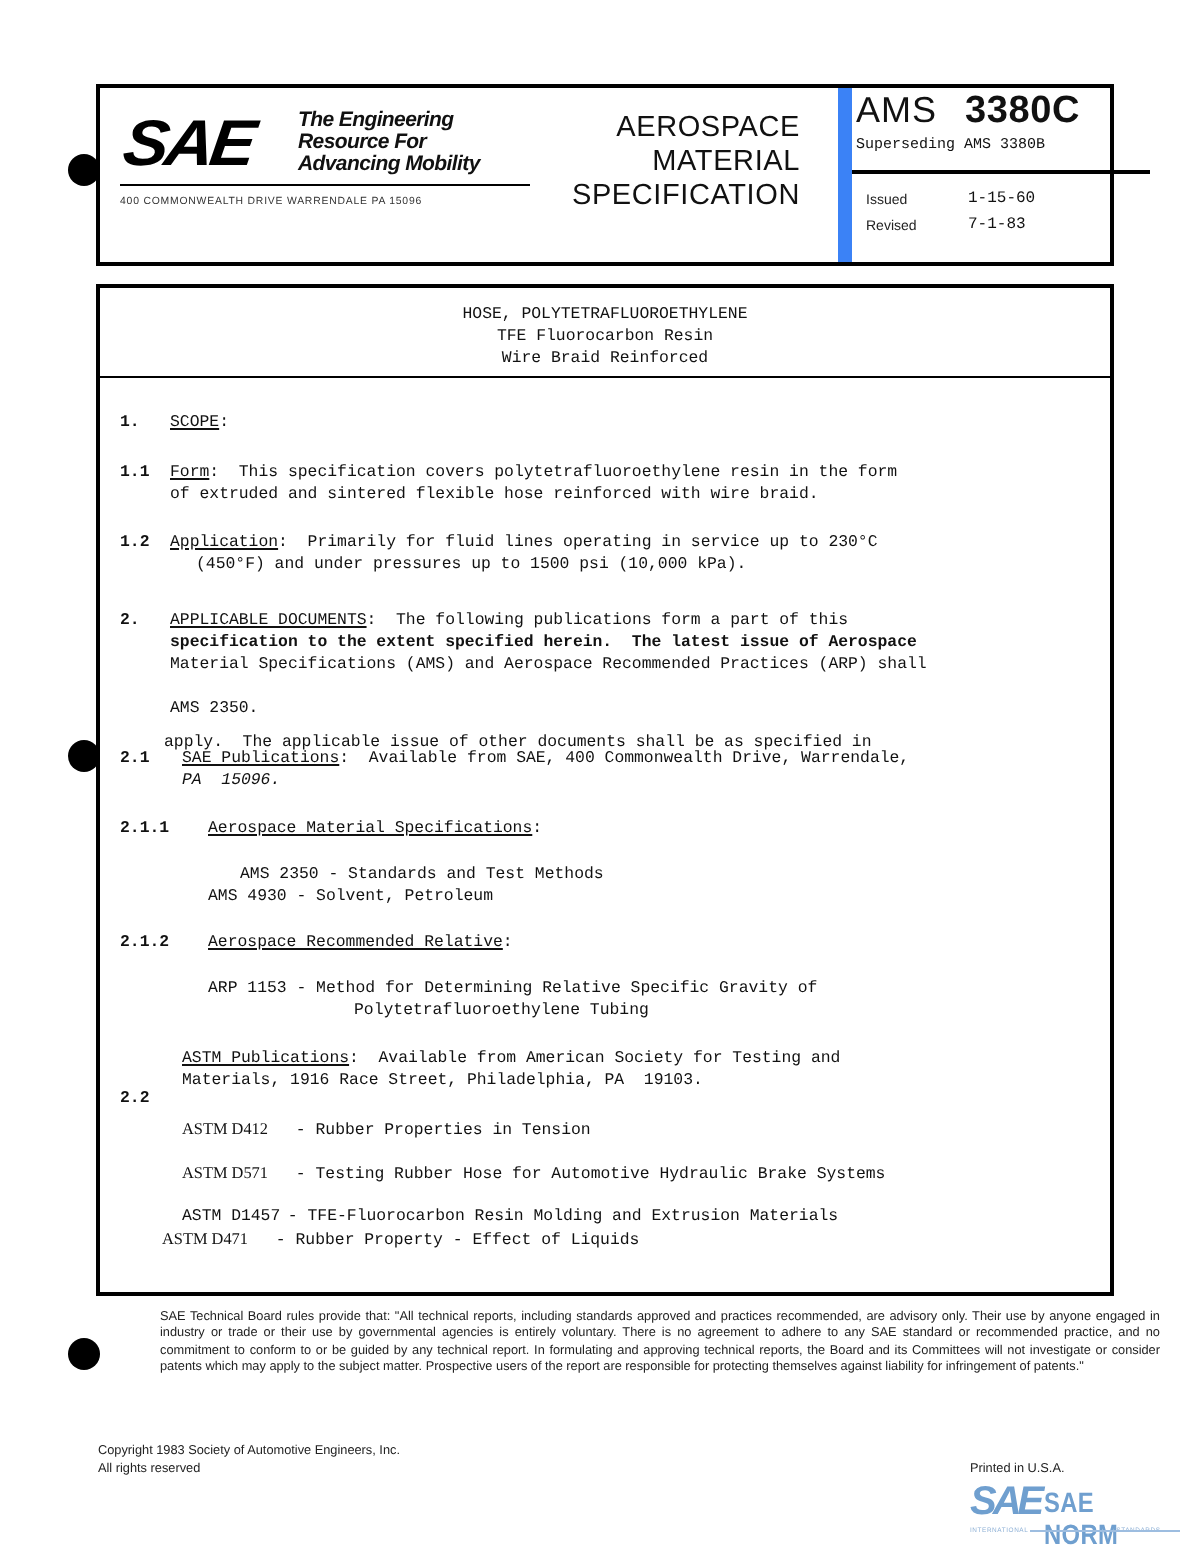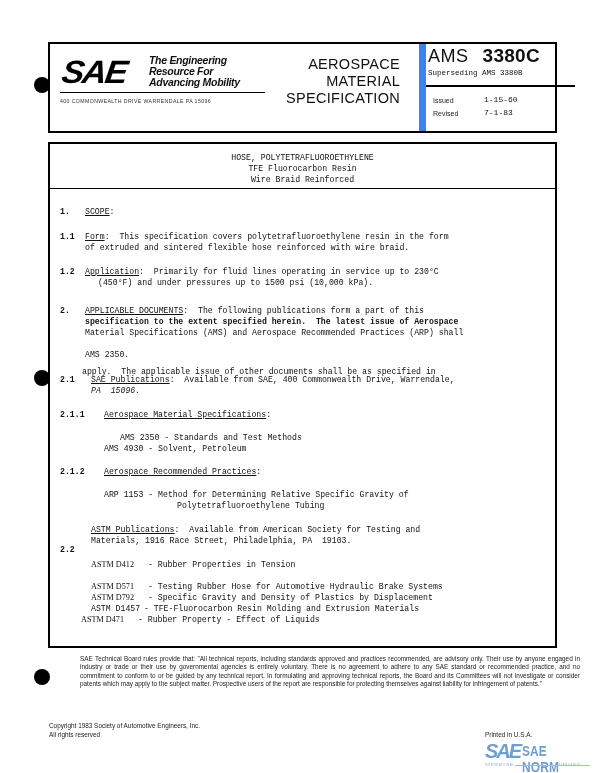--- a/index.html
+++ b/index.html
@@ -186,32 +186,31 @@
   <div class="num" style="left:10px; top:230px;">2.1</div>
   <div class="line" style="left:41px; top:230px;"><span class="heading">SAE Publications</span><span>:  Available from SAE, 400 Commonwealth Drive, Warrendale,</span></div>
   <div class="line" style="left:41px; top:241px;font-style:italic;">PA  15096.</div>
 
   <div class="num" style="left:10px; top:265px;">2.1.1</div>
   <div class="line" style="left:54px; top:265px;"><span class="heading">Aerospace Material Specifications</span><span>:</span></div>
   <div class="ref-row" style="left:70px; top:288px;"><span>AMS 2350</span> <span>- Standards and Test Methods</span></div>
   <div class="ref-row" style="left:54px; top:299px;"><span>AMS 4930</span> <span>- Solvent, Petroleum</span></div>
 
   <div class="num" style="left:10px; top:322px;">2.1.2</div>
-  <div class="line" style="left:54px; top:322px;"><span class="heading">Aerospace Recommended Practices</span><span>:</span></div>
+  <div class="line" style="left:54px; top:322px;"><span class="heading">Aerospace Recommended Relative</span><span>:</span></div>
   <div class="ref-row" style="left:54px; top:345px;"><span>ARP 1153</span> <span>- Method for Determining Relative Specific Gravity of</span></div>
   <div class="ref-row" style="left:127px; top:356px;">Polytetrafluoroethylene Tubing</div>
 
   <div class="num" style="left:10px; top:400px;">2.2</div>
   <div class="line" style="left:41px; top:380px;"><span class="heading">ASTM Publications</span><span>:  Available from American Society for Testing and</span></div>
   <div class="line" style="left:41px; top:391px;">Materials, 1916 Race Street, Philadelphia, PA  19103.</div>
 
   <div class="ref-row" style="left:41px; top:415px;"><span class="ref-code">ASTM D412</span> <span>- Rubber Properties in Tension</span></div>
   <div class="ref-row" style="left:31px; top:426px;margin-top:44px;"><span class="ref-code">ASTM D471</span> <span>- Rubber Property - Effect of Liquids</span></div>
   <div class="ref-row" style="left:41px; top:437px;"><span class="ref-code">ASTM D571</span> <span>- Testing Rubber Hose for Automotive Hydraulic Brake Systems</span></div>
-  <div class="ref-row" style="left:41px; top:448px;"><span class="ref-code">ASTM D792</span> <span>- Specific Gravity and Density of Plastics by Displacement</span></div>
   <div class="ref-row" style="left:41px; top:459px;"><span class="ref-code-wide">ASTM D1457</span> <span>- TFE-Fluorocarbon Resin Molding and Extrusion Materials</span></div>
 </div>
 
 <div id="disclaimer">SAE Technical Board rules provide that: "All technical reports, including standards approved and practices recommended, are advisory only. Their use by anyone engaged in industry or trade or their use by governmental agencies is entirely voluntary. There is no agreement to adhere to any SAE standard or recommended practice, and no commitment to conform to or be guided by any technical report. In formulating and approving technical reports, the Board and its Committees will not investigate or consider patents which may apply to the subject matter. Prospective users of the report are responsible for protecting themselves against liability for infringement of patents."</div>
 <div id="copyright">
   <div>Copyright 1983 Society of Automotive Engineers, Inc.</div>
   <div>All rights reserved</div>
 </div>
 <div id="printed">Printed in U.S.A.</div>
 <div id="watermark">

